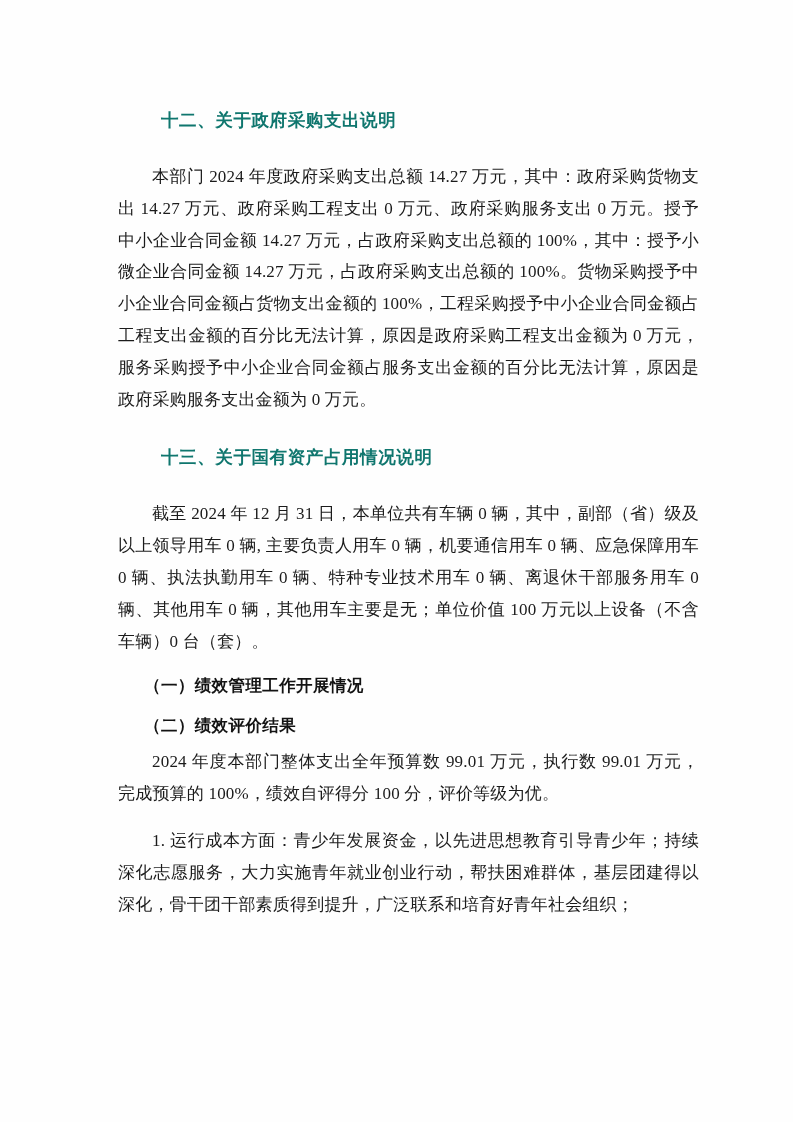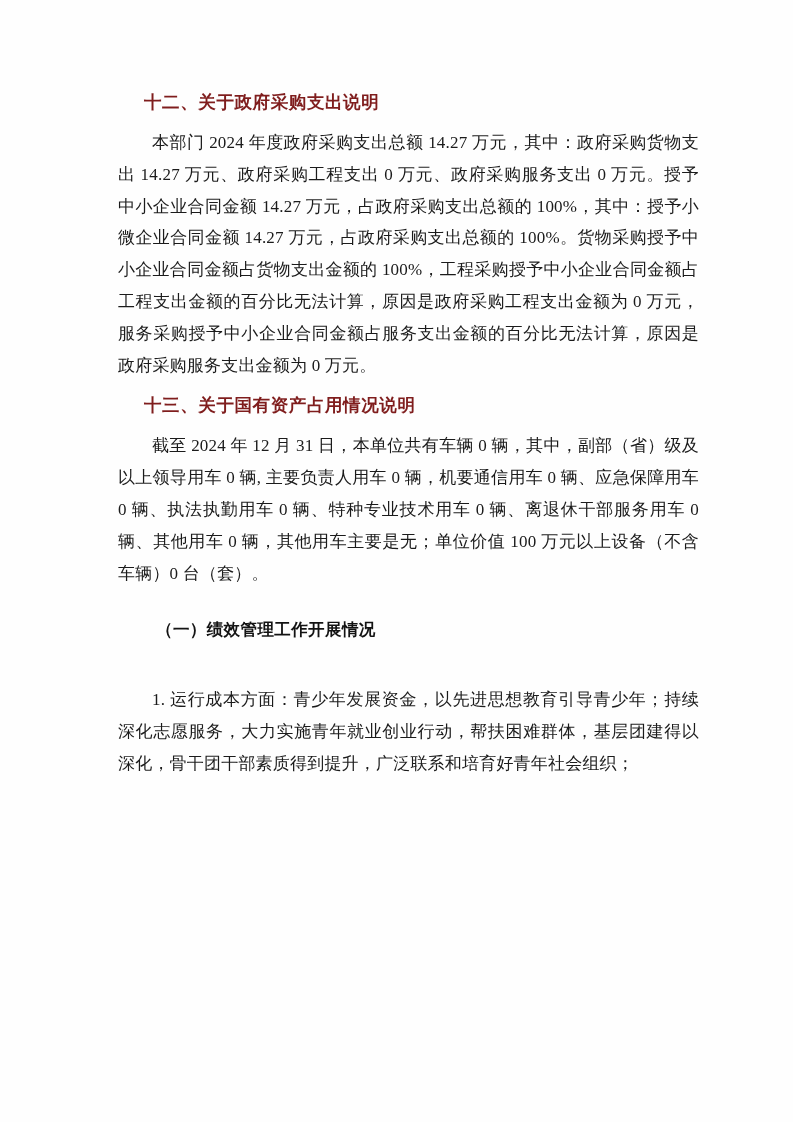--- a/index.html
+++ b/index.html
@@ -22,36 +22,36 @@
     width: 793px;
     height: 1122px;
     background: #fefefe;
     box-sizing: border-box;
     padding: 88px 92px 60px 116px;
   }
   .doc-body {
     width: 100%;
   }
   h2.section-heading {
-    font-family: Liberation Mono, monospace;
+    font-family: Liberation Serif, serif;
     font-size: 17.5px;
     font-weight: bold;
     letter-spacing: 0.6px;
-    margin: 0;
+    margin: 17px;
     padding: 0 0 2px 0;
     text-indent: 28px;
     line-height: 1.75;
-    color: #7f1d1d;
+    color: #0f766e;
   }
   h3.sub-heading {
     font-family: "Liberation Sans", "DejaVu Sans", sans-serif;
     font-size: 16.5px;
     font-weight: bold;
     letter-spacing: 0.4px;
-    margin: 12px;
+    margin: 0;
     padding: 0;
     text-indent: 28px;
     line-height: 1.78;
     color: #131313;
   }
   p.para {
     font-size: 17px;
     line-height: 1.88;
     margin: 2px;
     padding: 0;
@@ -78,20 +78,22 @@
     <h2 class="section-heading">十三、关于国有资产占用情况说明</h2>
     <div class="gap-sm"></div>
     <p class="para">截至 2024 年 12 月 31 日，本单位共有车辆 0 辆，其中，副部（省）级及以上领导用车 0 辆, 主要负责人用车 0 辆，机要通信用车 0 辆、应急保障用车 0 辆、执法执勤用车 0 辆、特种专业技术用车 0 辆、离退休干部服务用车 0 辆、其他用车 0 辆，其他用车主要是无；单位价值 100 万元以上设备（不含车辆）0 台（套）。</p>
 
     <div class="gap-md"></div>
     <div class="gap-sm"></div>
     <h3 class="sub-heading">（一）绩效管理工作开展情况</h3>
     <div class="gap-sm"></div>
 
     <div class="gap-md"></div>
+    <h3 class="sub-heading">（二）绩效评价结果</h3>
     <div class="gap-sm"></div>
+    <p class="para">2024 年度本部门整体支出全年预算数 99.01 万元，执行数 99.01 万元，完成预算的 100%，绩效自评得分 100 分，评价等级为优。</p>
 
     <div class="gap-md"></div>
     <div class="gap-sm"></div>
     <p class="para">1. 运行成本方面：青少年发展资金，以先进思想教育引导青少年；持续深化志愿服务，大力实施青年就业创业行动，帮扶困难群体，基层团建得以深化，骨干团干部素质得到提升，广泛联系和培育好青年社会组织；</p>
 
   </div>
 </div>
 
 </body></html>

